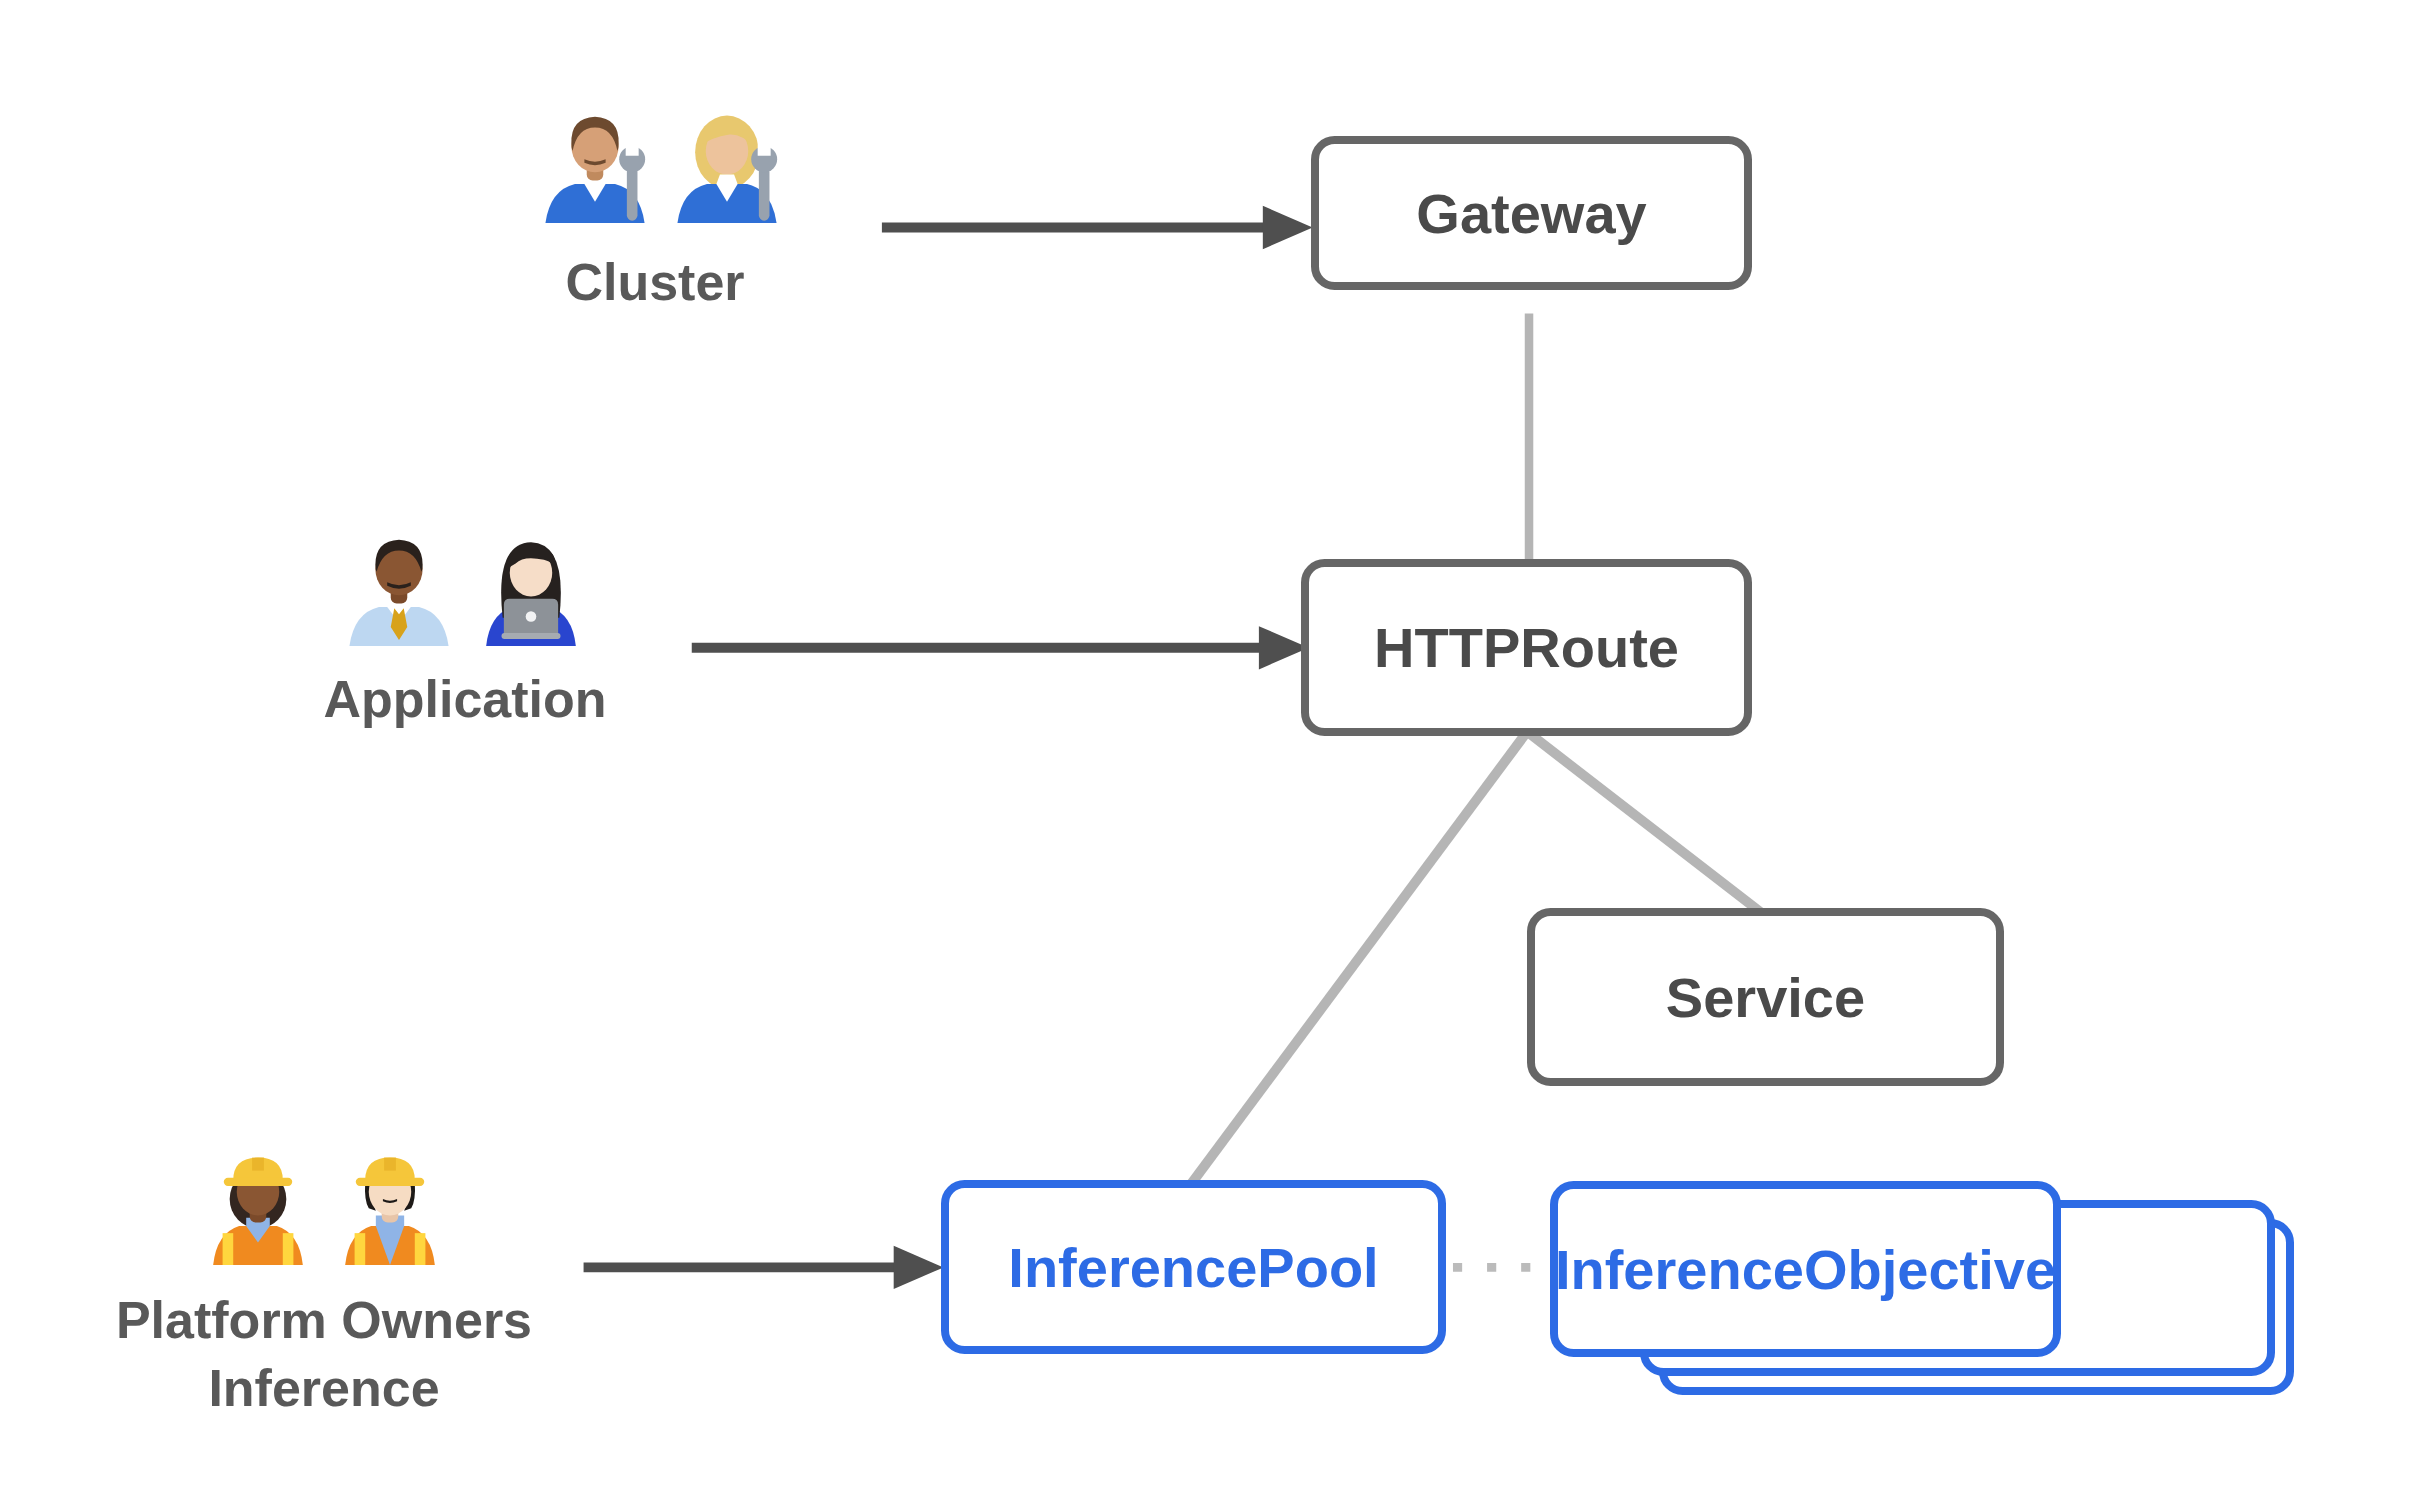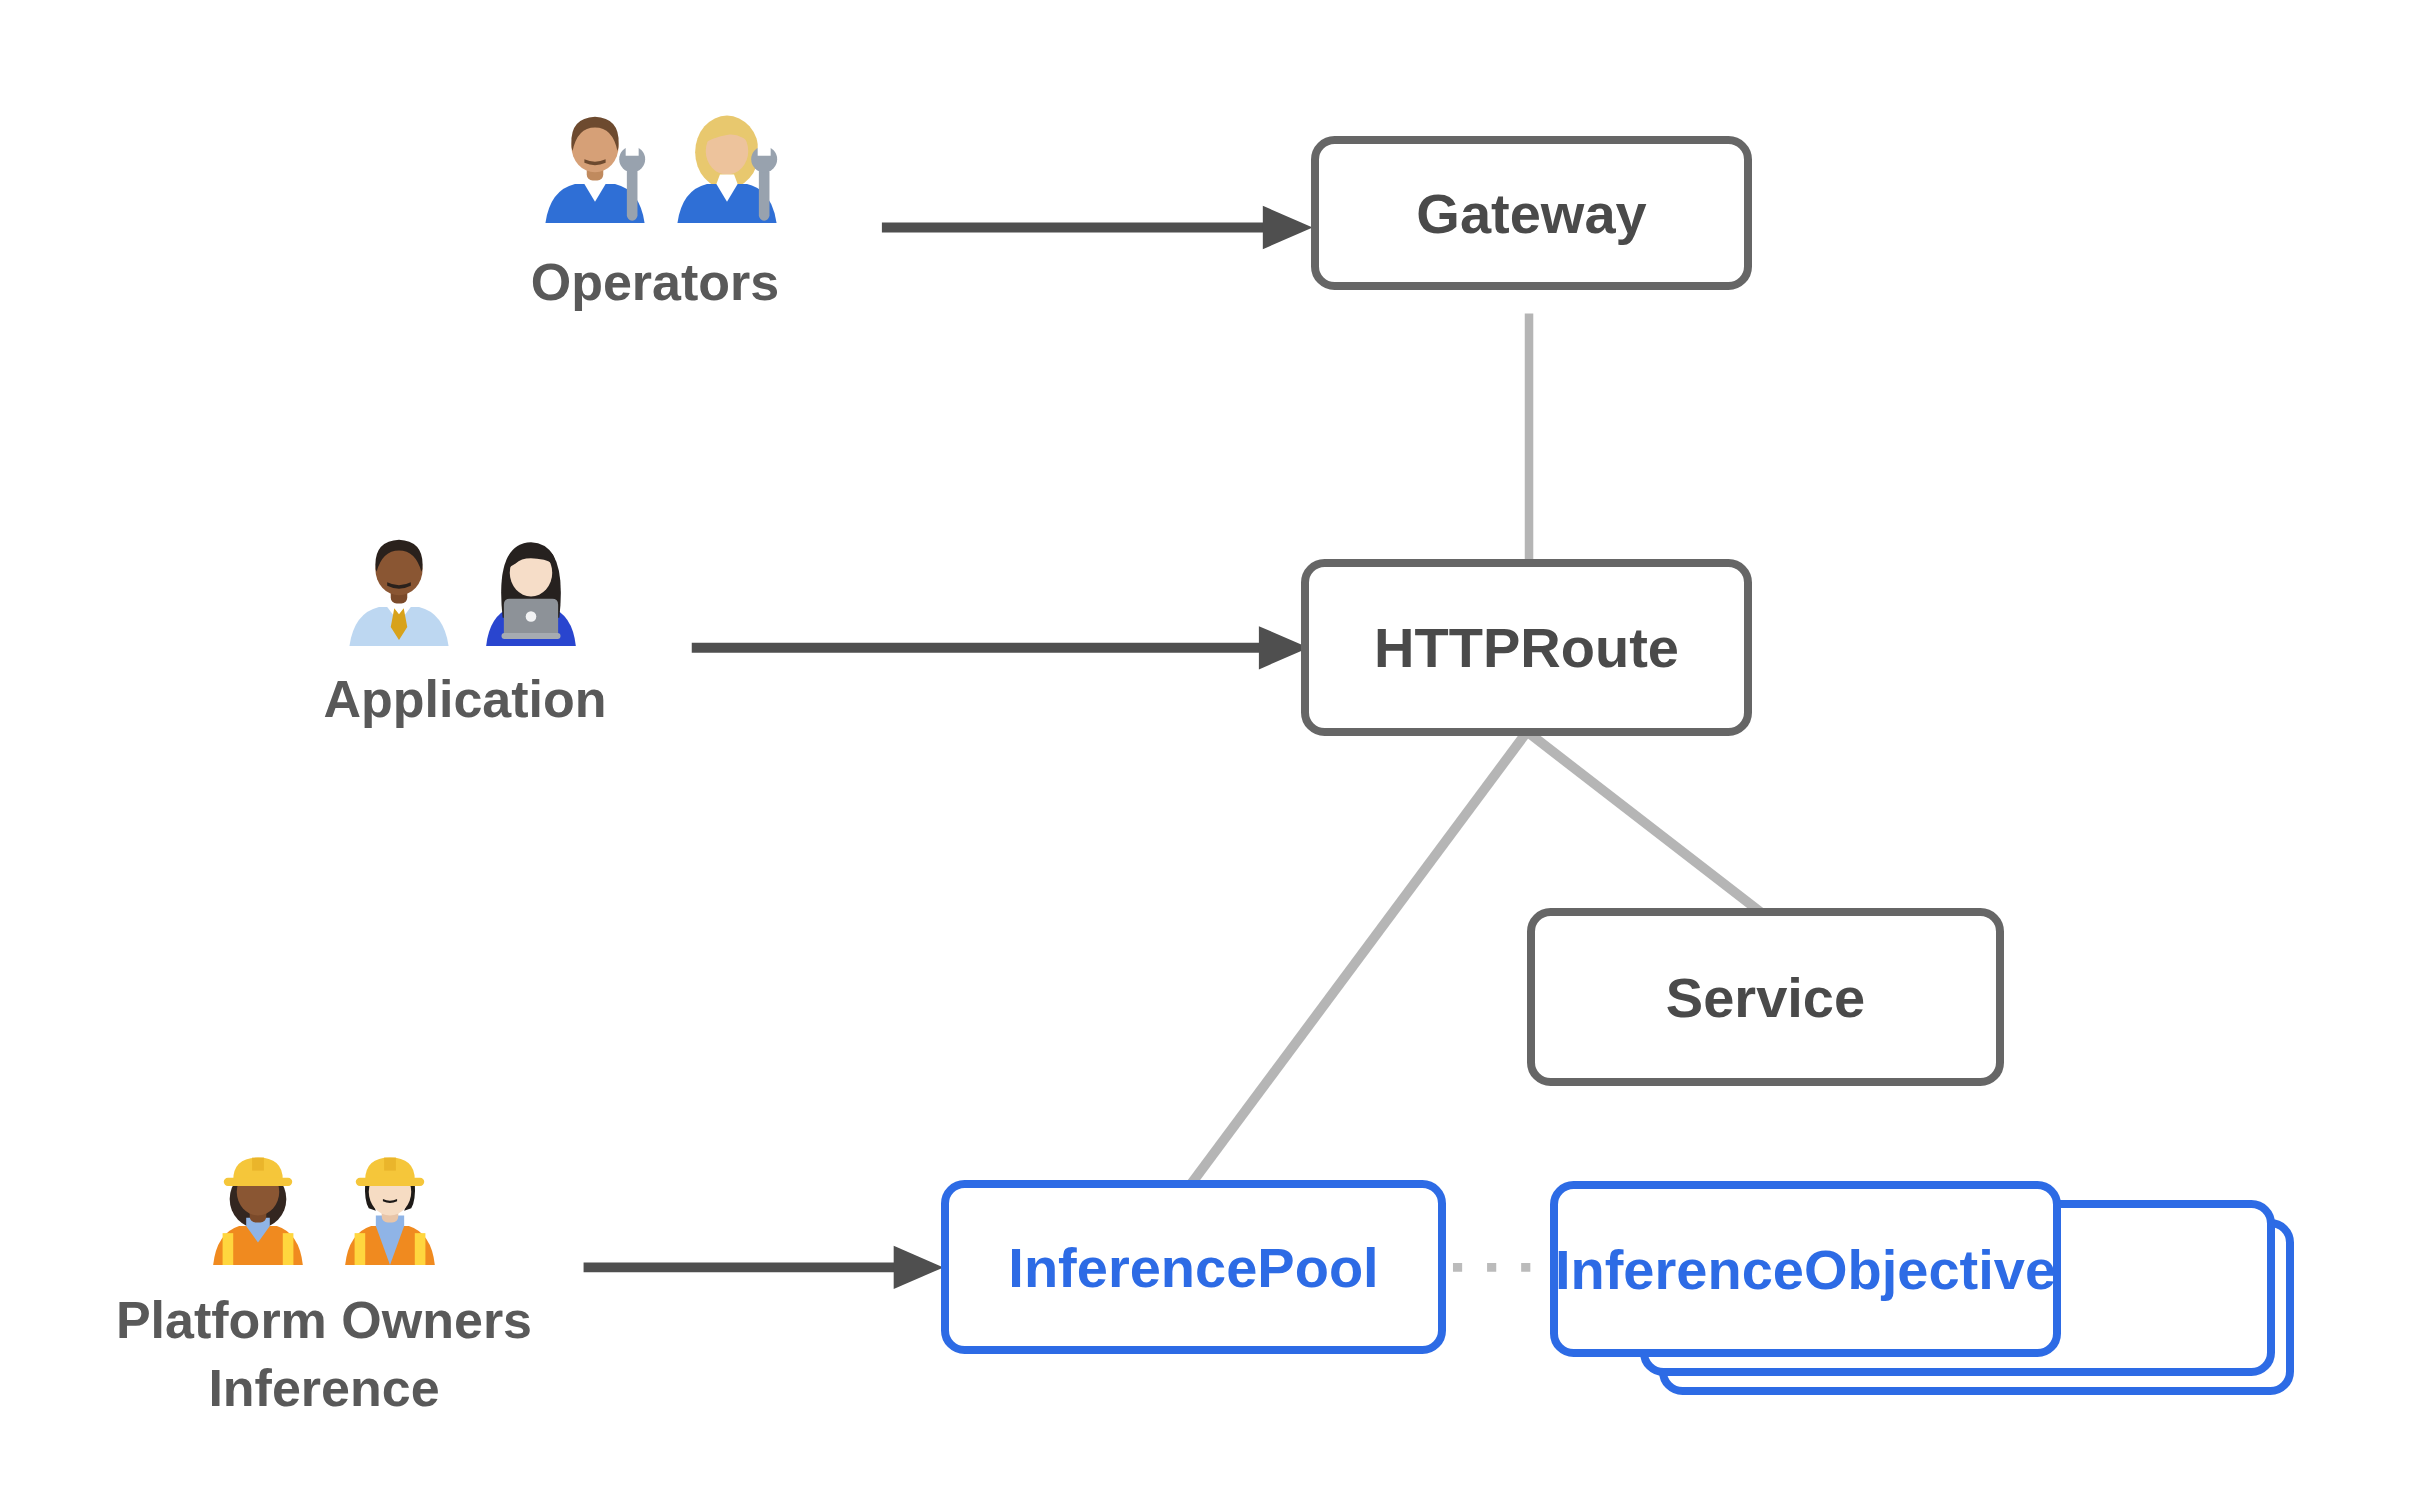--- a/index.html
+++ b/index.html
@@ -108,21 +108,21 @@
     <ellipse cx="50" cy="39" rx="18" ry="20" fill="#edc39c"></ellipse>
     <path d="M25 36 Q29 11 50 11 Q73 13 74 36 Q62 24 52 25 Q37 27 25 36 Z" fill="#e8c86e"></path>
     <path d="M8 100 Q12 72 33 67 L67 67 Q88 72 92 100 Z" fill="#2f6fd6"></path>
     <path d="M41 67 L50 82 L59 67 L56 59 L44 59 Z" fill="#ffffff"></path>
     <rect x="77" y="52" width="9" height="46" rx="4.5" fill="#98a2ae"></rect>
     <circle cx="81.5" cy="46" r="11" fill="#98a2ae"></circle>
     <rect x="76" y="29" width="11" height="14" fill="#ffffff"></rect>
   </svg>
 </div>
 <div class="actor-label" id="label-cluster-operators">
-  <div>Operators</div>
+  <div>Cluster</div>
 </div>
 
 <div class="actor-icons" id="icons-application-developers">
   <svg viewBox="0 0 100 100">
     <path d="M8 100 Q12 72 33 67 L67 67 Q88 72 92 100 Z" fill="#bdd7f1"></path>
     <path d="M40 67 L50 80 L60 67 L57 59 L43 59 Z" fill="#ffffff"></path>
     <path d="M46 68 L50 73 L54 68 L57 84 L50 95 L43 84 Z" fill="#d8a21b"></path>
     <rect x="43" y="50" width="14" height="14" rx="5" fill="#7b4a2a"></rect>
     <ellipse cx="50" cy="35" rx="20" ry="22" fill="#8a5633"></ellipse>
     <path d="M30 31 Q30 11 50 10 Q70 11 70 31 Q70 35 69 37 Q64 19 50 19 Q36 19 31 37 Q30 35 30 31 Z" fill="#2a211c"></path>

